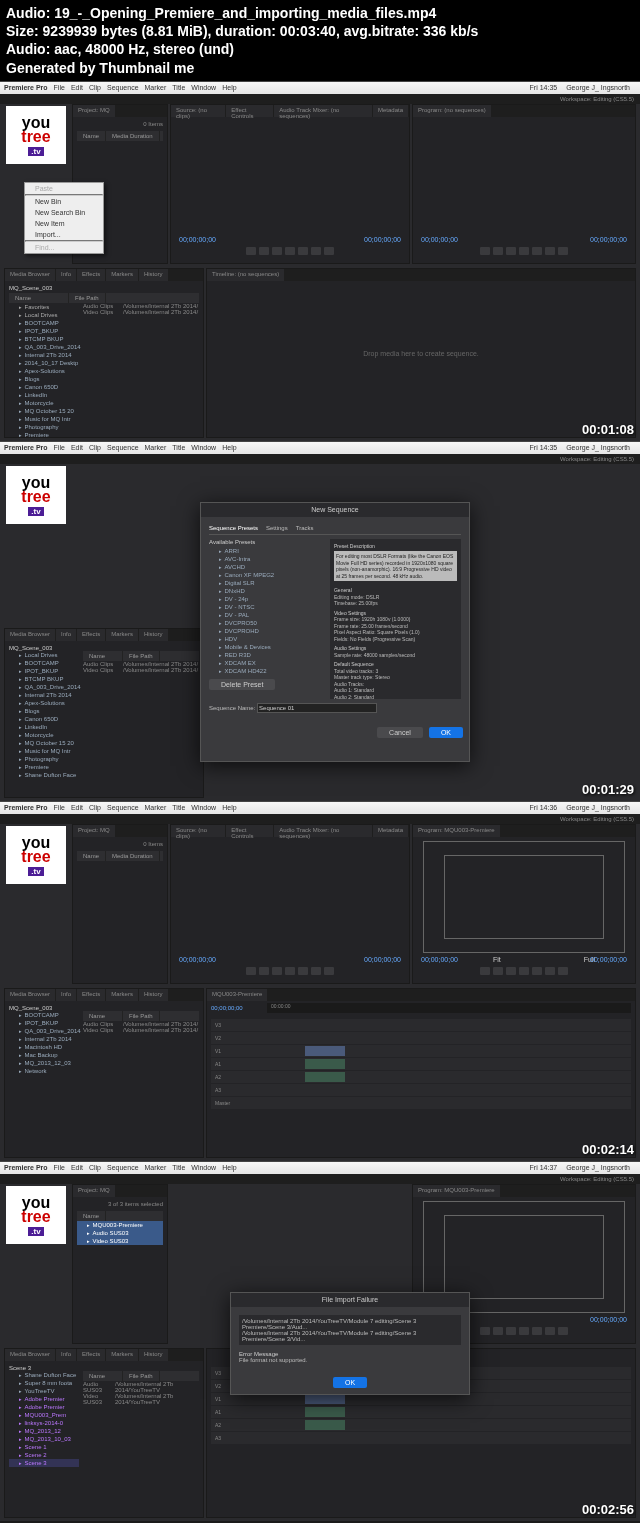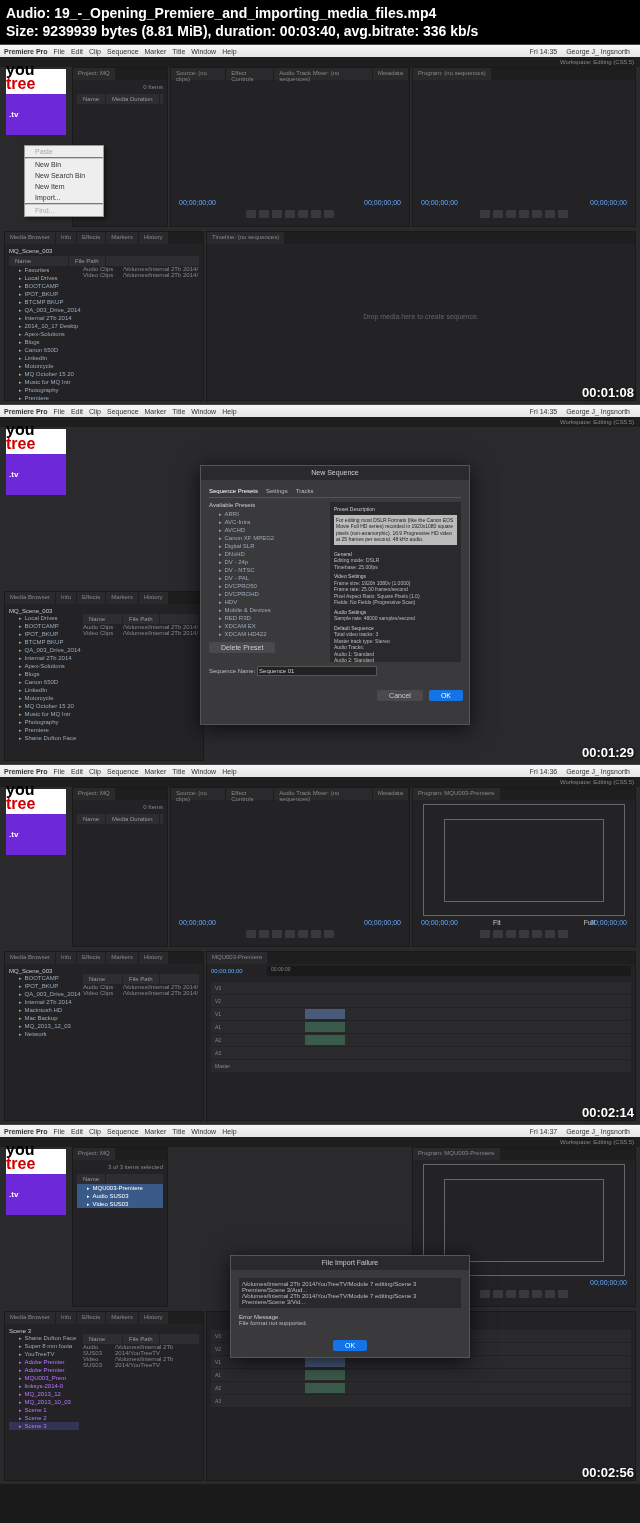--- a/index.html
+++ b/index.html
@@ -3,24 +3,24 @@
 <meta charset="utf-8">
 <style>
 * { margin:0; padding:0; box-sizing:border-box; font-family:Arial,sans-serif; }
 body { width:640px; background:#1a1a1a; color:#ccc; font-size:8px; }
 .header-info { background:#000; color:#fff; padding:4px 6px; font-size:14px; font-weight:bold; line-height:1.3; text-shadow:1px 1px 2px #000; }
 .thumb { position:relative; width:640px; height:360px; background:#2a2a2d; border-top:1px solid #444; overflow:hidden; }
 .menubar { position:absolute; top:0; left:0; right:0; height:12px; background:linear-gradient(#f7f7f7,#e5e5e5); display:flex; align-items:center; padding:0 4px; font-size:7px; color:#333; }
 .menubar span { margin-right:6px; }
 .menubar .right { margin-left:auto; display:flex; gap:3px; }
 .workspace-bar { position:absolute; top:12px; left:0; right:0; height:10px; background:#1e1e1e; display:flex; justify-content:flex-end; align-items:center; padding:0 6px; font-size:6px; color:#888; }
-.logo { position:absolute; top:24px; left:6px; width:60px; height:58px; background:#fff; display:flex; flex-direction:column; justify-content:center; font-weight:bold; z-index:5; }
+.logo { position:absolute; top:24px; left:6px; width:60px; height:58px; background:#fff; display:flex; flex-direction:column; align-items:center; justify-content:center; font-weight:bold; z-index:5; }
 .logo .you { color:#000; font-size:16px; }
 .logo .tree { color:#c00; font-size:16px; margin-top:-4px; }
-.logo .tv { background:#6d28d9; color:#fff; font-size:8px; padding:16px 3px; margin-top:1px; }
+.logo .tv { background:#4c1d95; color:#fff; font-size:8px; padding:0 3px; margin-top:1px; }
 .panel { position:absolute; background:#232326; border:1px solid #1a1a1a; }
 .panel-tabs { height:12px; background:#1e1e1e; display:flex; font-size:6px; color:#888; }
 .panel-tabs span { padding:2px 5px; background:#2a2a2d; margin-right:1px; }
 .panel-body { padding:4px; font-size:6px; color:#888; }
 .source-panel { top:22px; left:170px; width:240px; height:160px; }
 .program-panel { top:22px; left:412px; width:224px; height:160px; }
 .project-panel { top:22px; left:72px; width:96px; height:160px; }
 .media-browser { top:186px; left:4px; width:200px; height:170px; }
 .timeline-panel { top:186px; left:206px; width:430px; height:170px; }
 .tree-item { padding:1px 0 1px 10px; color:#9ab; font-size:6px; display:flex; align-items:center; }
@@ -52,20 +52,22 @@
 .clip.a { background:#3a5a4a; }
 .preset-list { float:left; width:45%; }
 .preset-desc { float:right; width:52%; background:#2a2a2d; padding:4px; font-size:5px; line-height:1.3; }
 </style>
 </head>
 <body>
 
 <div class="header-info">
   <div>Audio: 19_-_Opening_Premiere_and_importing_media_files.mp4</div>
   <div>Size: 9239939 bytes (8.81 MiB), duration: 00:03:40, avg.bitrate: 336 kb/s</div>
+  <div>Audio: aac, 48000 Hz, stereo (und)</div>
+  <div>Generated by Thumbnail me</div>
 </div>
 
 <div class="thumb">
   <div class="menubar">
     <span style="font-weight:bold">Premiere Pro</span>
     <span>File</span>
       <span>Edit</span>
       <span>Clip</span>
       <span>Sequence</span>
       <span>Marker</span>

